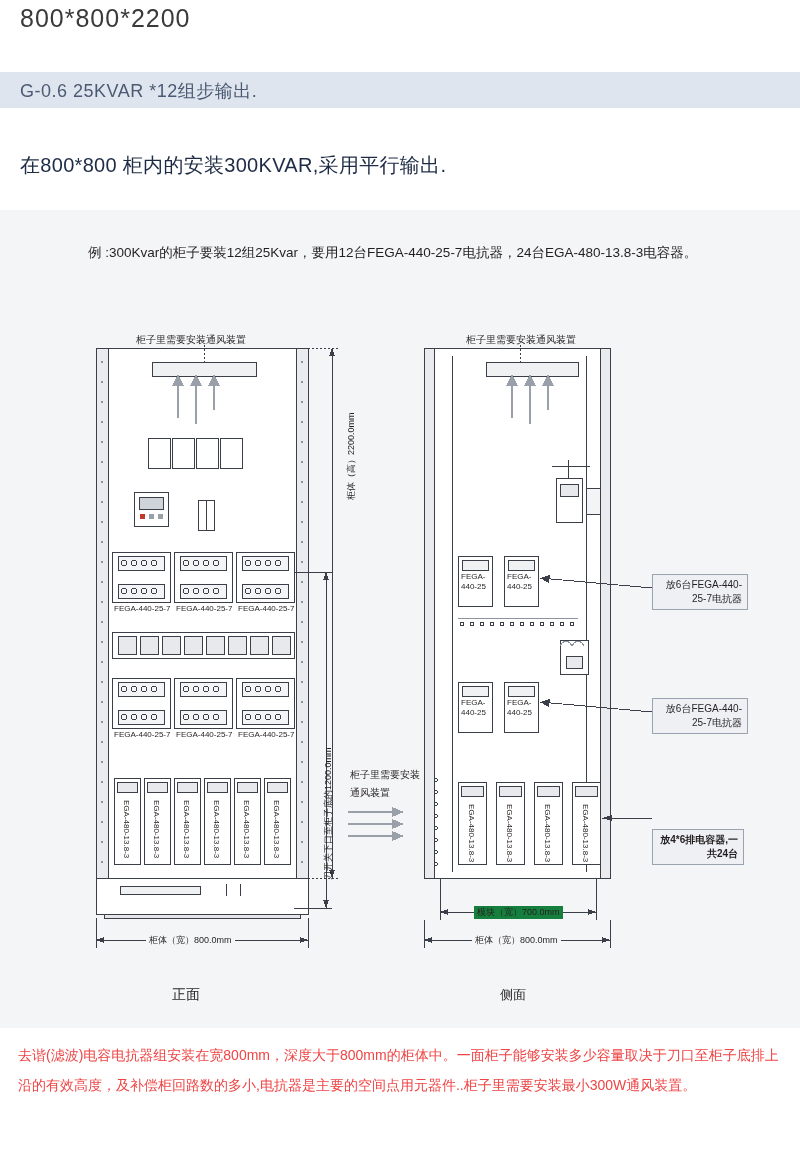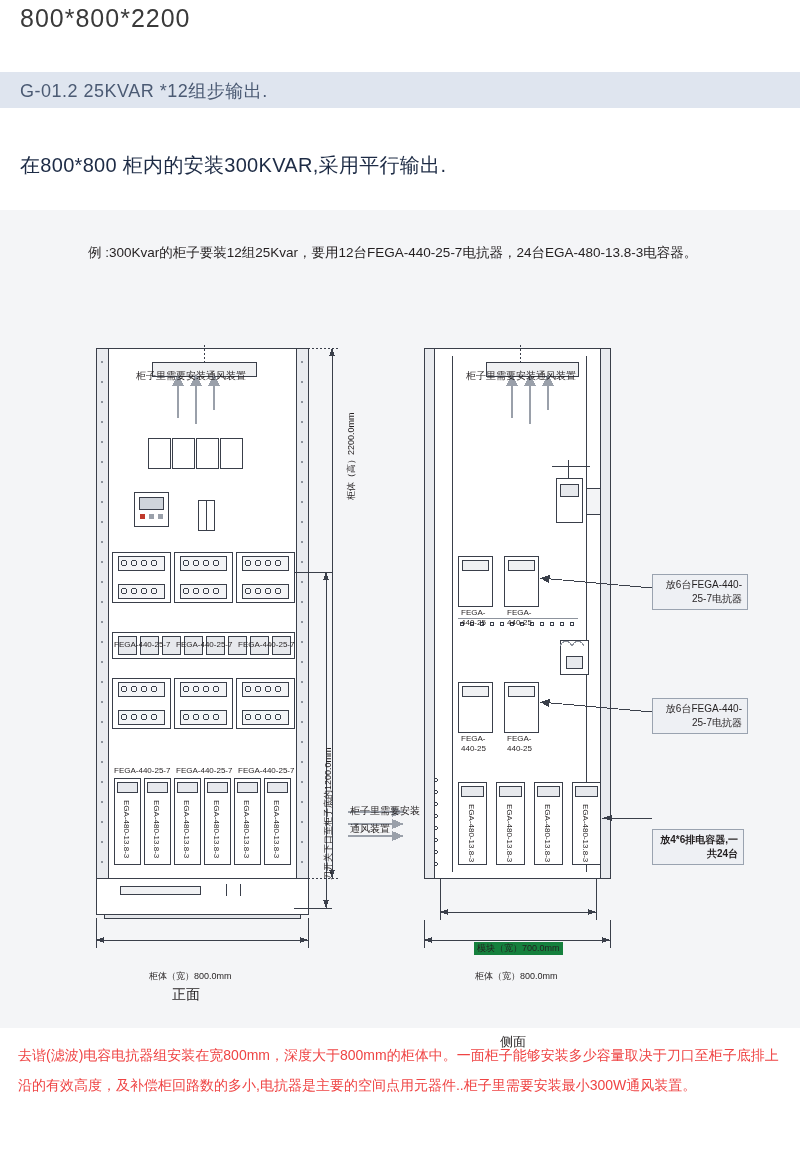--- a/index.html
+++ b/index.html
@@ -40,47 +40,47 @@
     font-size:13.5px;line-height:30px;color:#231f20;
   }
 
   
   .draw{position:absolute;left:0;top:0;width:800px;height:1156px;pointer-events:none;}
 
   .cap-front{
     position:absolute;left:172px;top:986px;font-size:14px;color:#231f20;
   }
   .cap-side{
-    position:absolute;left:500px;top:986px;font-size:13px;color:#231f20;margin-top:47px;
+    position:absolute;left:500px;top:986px;font-size:13px;color:#231f20;
   }
 
   
   .para2{
     position:absolute;left:18px;top:1040px;width:770px;
     font-size:14px;line-height:30px;color:#ef4444;
   }
 
   
-  .lbl{position:absolute;font-size:8px;color:#231f20;white-space:nowrap;margin-top:36px;}
+  .lbl{position:absolute;font-size:8px;color:#231f20;white-space:nowrap;}
   .lbl-v{position:absolute;font-size:8px;color:#231f20;white-space:nowrap;
          transform-origin:0 0;}
   .callout{
     position:absolute;background:#eef0f4;border:1px solid #9aa3b0;
     font-size:10px;line-height:14px;color:#231f20;padding:3px 5px;text-align:right;
   }
 </style>
 </head>
 <body>
 
 <div class="page">
 
   <div class="top-title">800*800*2200</div>
 
   <div class="band"></div>
-  <div class="band-text">G-01.2 25KVAR *12组步输出.</div>
+  <div class="band-text">G-0.6 25KVAR *12组步输出.</div>
 
   <div class="subtitle">在800*800 柜内的安装300KVAR,采用平行输出.</div>
 
   <div class="panel"></div>
 
   <div class="para1">例 :300Kvar的柜子要装12组25Kvar，要用12台FEGA-440-25-7电抗器，24台EGA-480-13.8-3电容器。</div>
 
   <svg class="draw" viewBox="0 0 800 1156">
     <g stroke="#3a3f4a" fill="none" stroke-width="1" shape-rendering="crispEdges">
 

